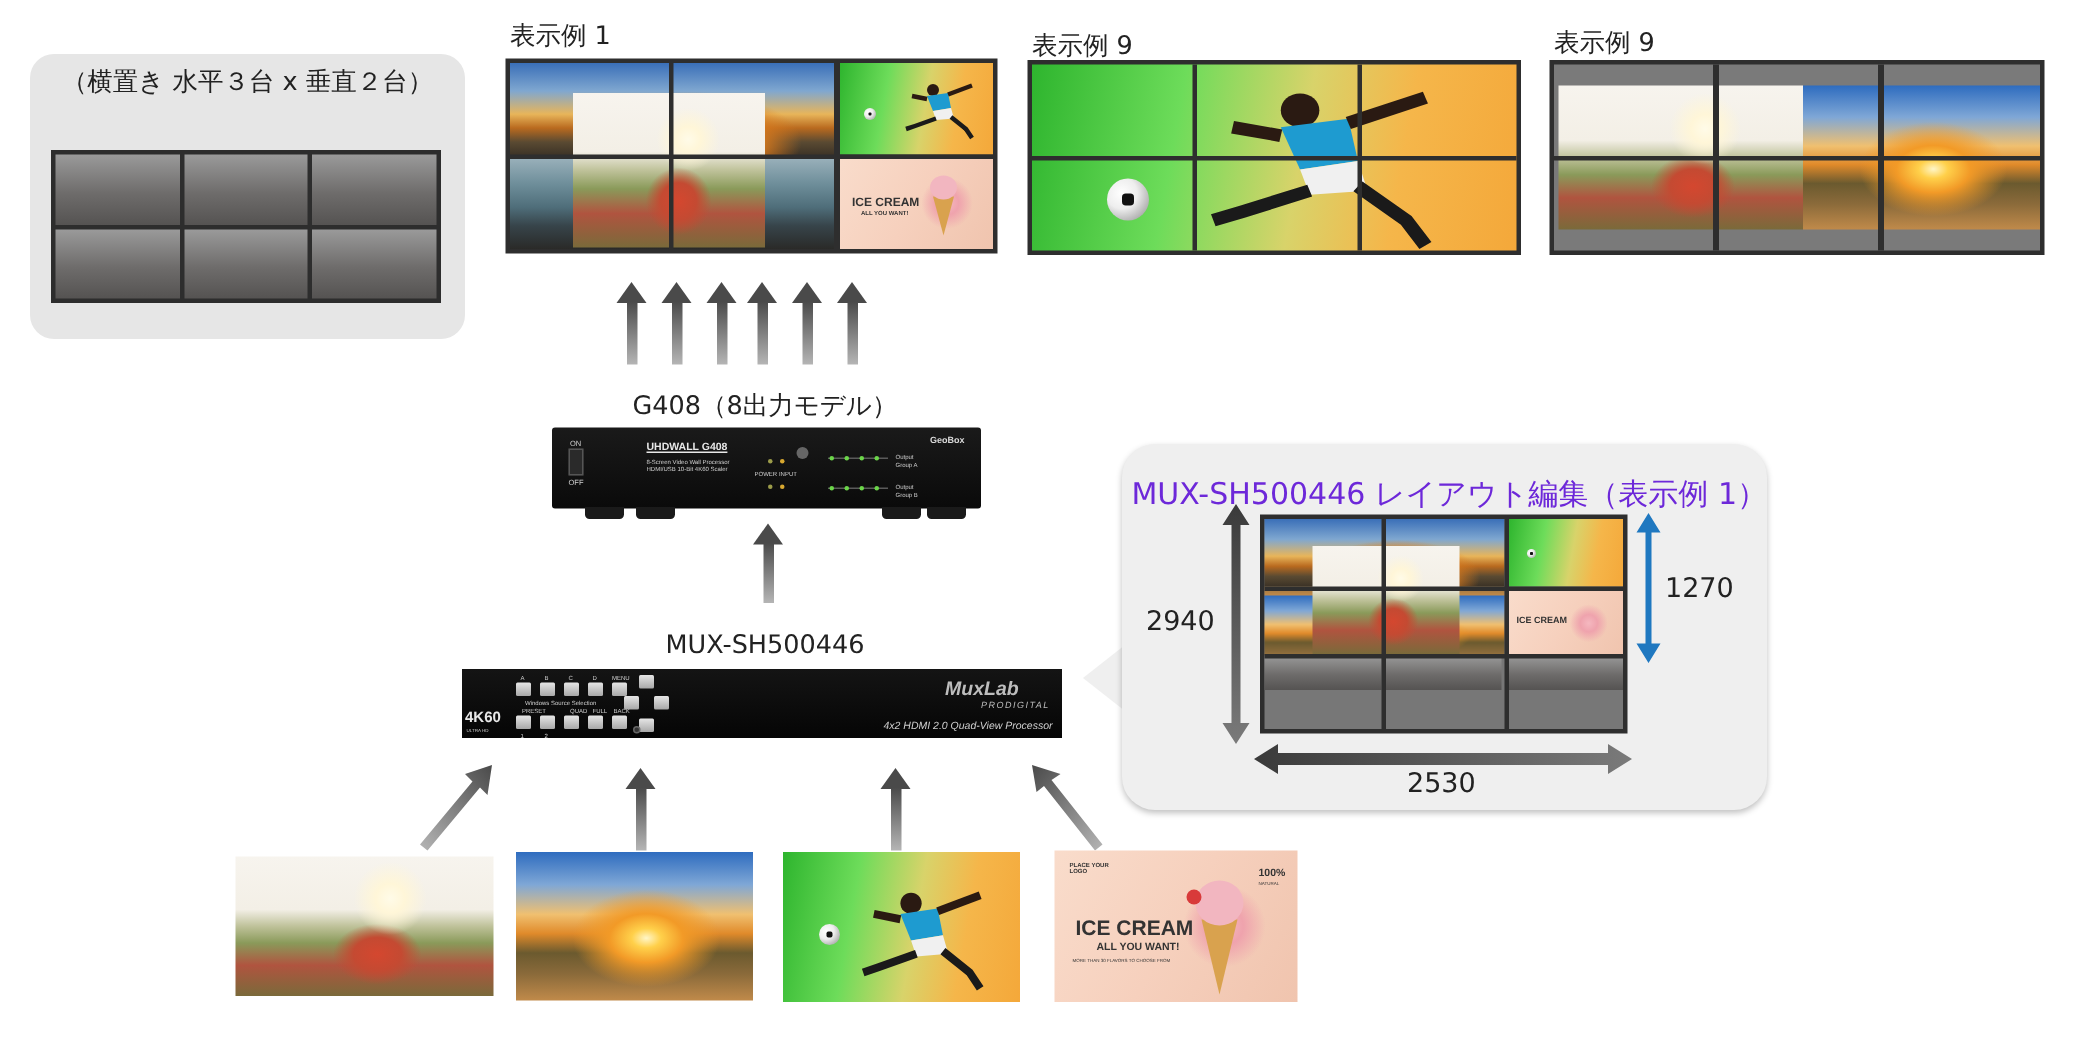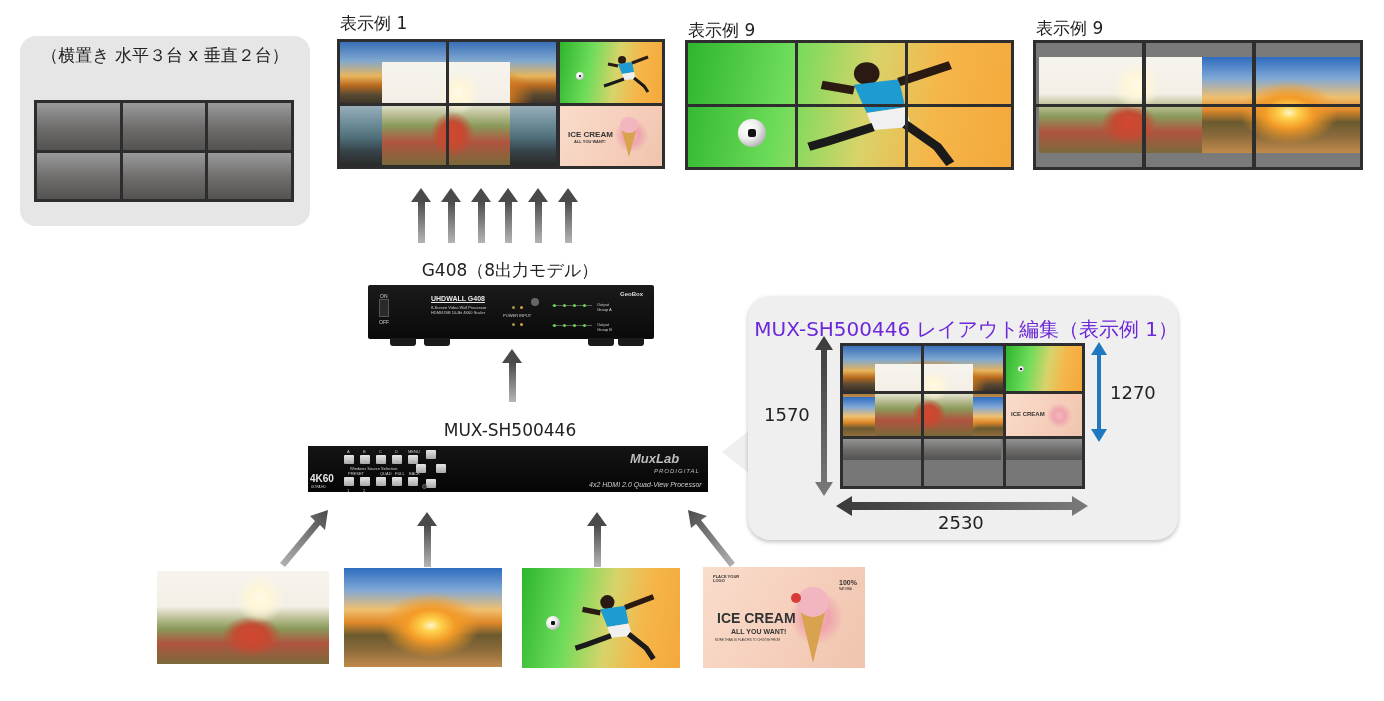--- a/index.html
+++ b/index.html
@@ -257,21 +257,21 @@
 
 <svg class="abs" style="left:814px; top:336px;" width="20" height="160" viewBox="0 0 20 160">
   <defs>
       <linearGradient id="gv" x1="0" y1="0" x2="0" y2="1">
         <stop offset="0" stop-color="#3a3a3a"></stop>
         <stop offset="1" stop-color="#7a7a7a"></stop>
       </linearGradient>
     </defs>
   <polygon points="10,0 19,14 13,14 13,146 19,146 10,160 1,146 7,146 7,14 1,14" fill="url(#gv)"></polygon>
 </svg>
-<div class="abs dim-label" style="left:764px; top:404px;">1570</div>
+<div class="abs dim-label" style="left:764px; top:404px;">2940</div>
 
 <svg class="abs" style="left:1090px; top:342px;" width="18" height="100" viewBox="0 0 18 100">
   <polygon points="9,0 17,13 11,13 11,87 17,87 9,100 1,87 7,87 7,13 1,13" fill="#1f78c0"></polygon>
 </svg>
 <div class="abs dim-label" style="left:1110px; top:382px;">1270</div>
 
 <svg class="abs" style="left:836px; top:496px;" width="252" height="20" viewBox="0 0 252 20">
   <defs>
       <linearGradient id="gh" x1="0" y1="0" x2="1" y2="0">
         <stop offset="0" stop-color="#3a3a3a"></stop>

